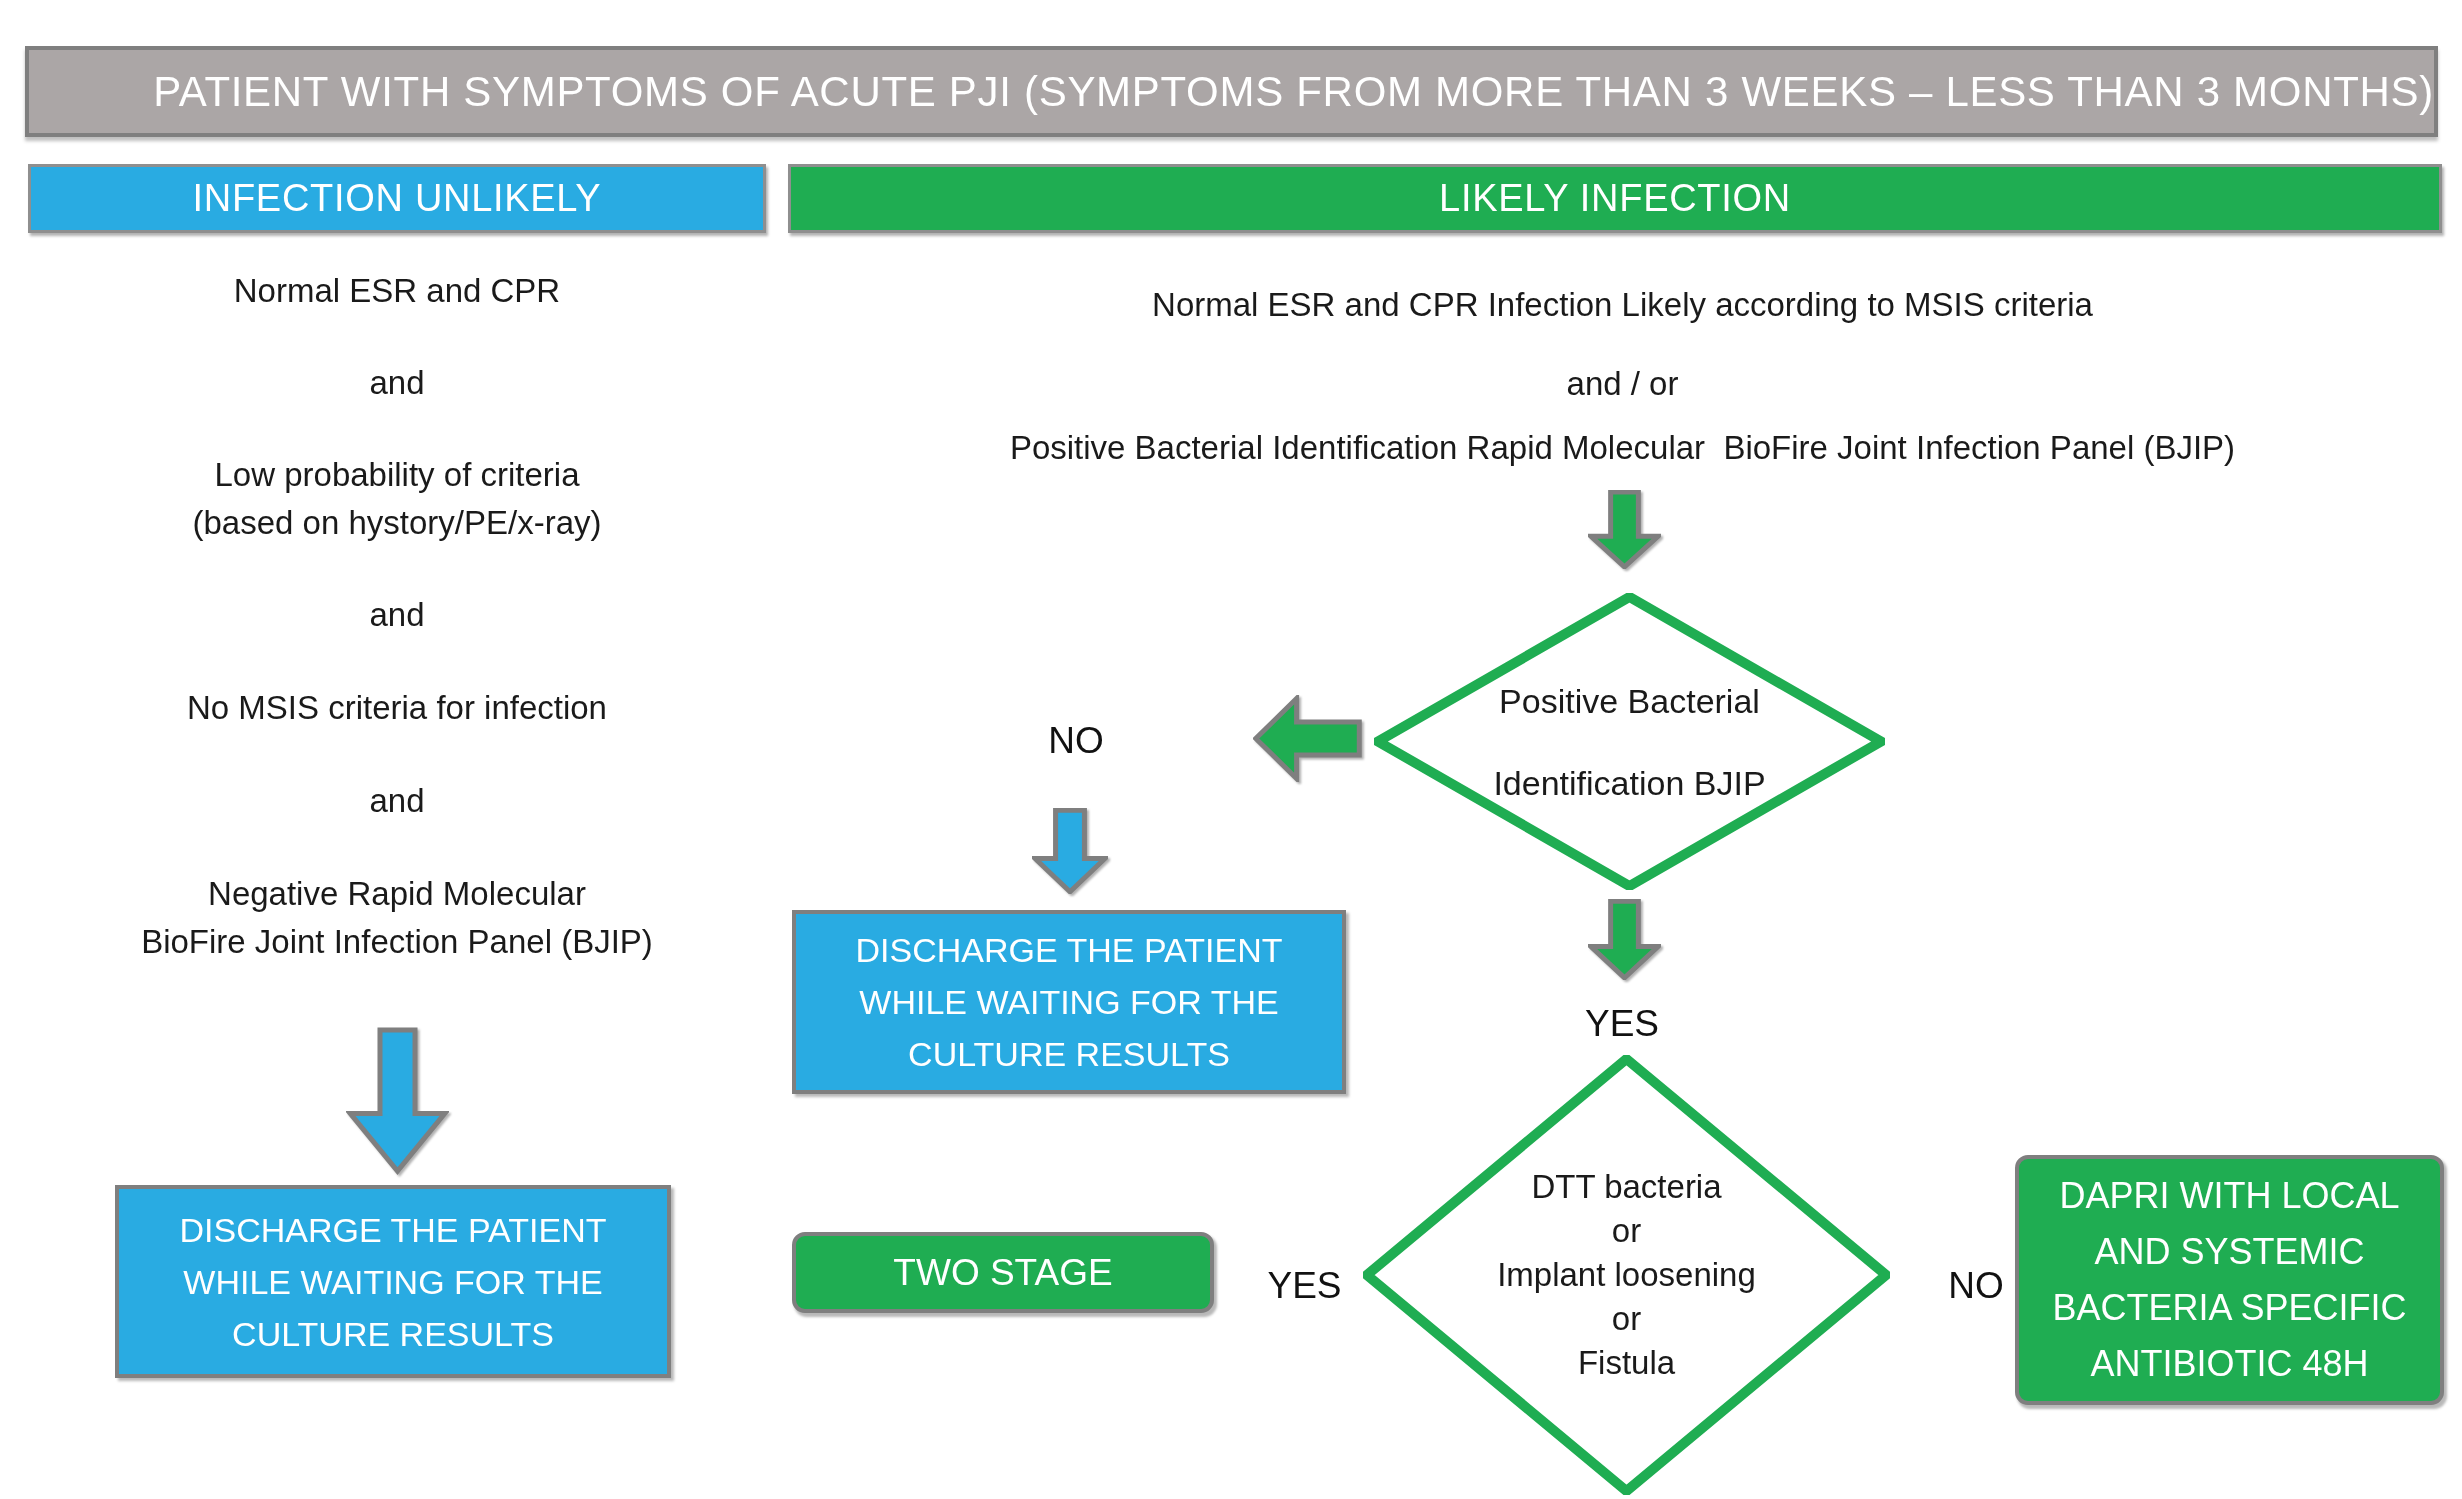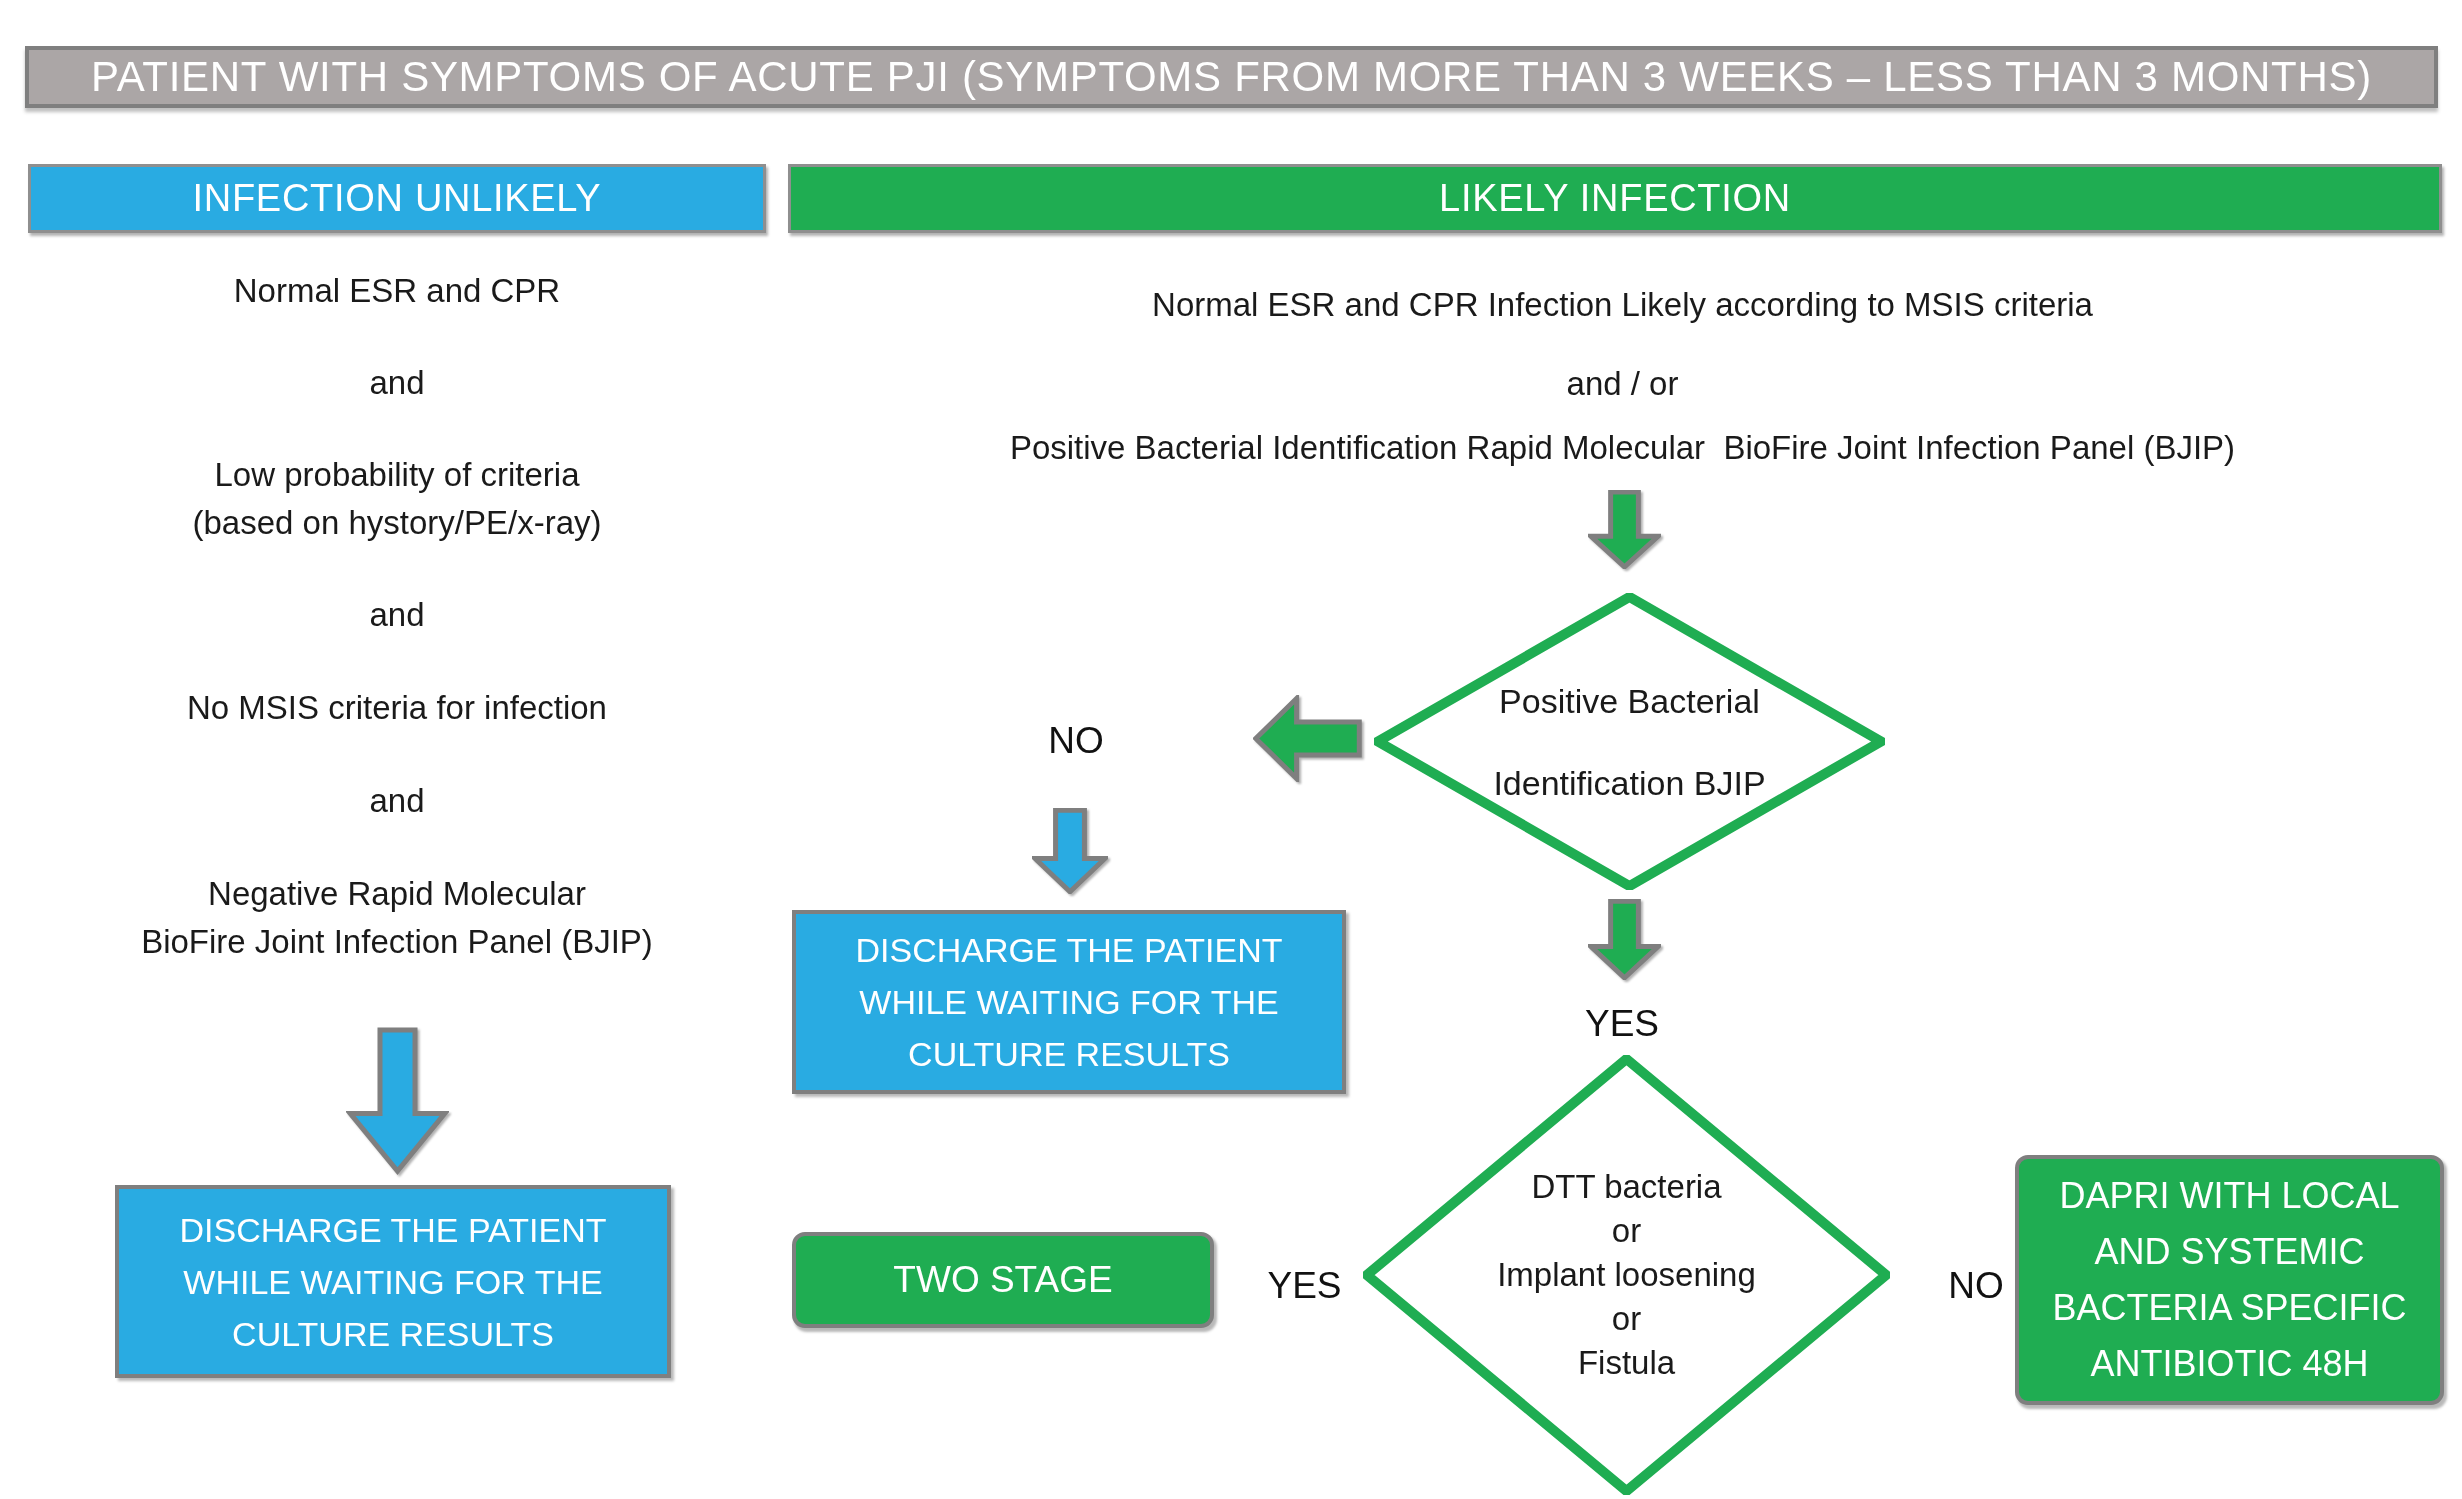--- a/index.html
+++ b/index.html
@@ -8,24 +8,25 @@
   html,body{margin:0;padding:0;background:#fff;}
   .canvas{
     position:relative; width:2462px; height:1500px; background:#fff; overflow:hidden;
     font-family:"Liberation Sans", sans-serif; color:#1a1a1a;
   }
   .abs{position:absolute; box-sizing:border-box;}
   .center{display:flex; align-items:center; justify-content:center; text-align:center;}
   .col{flex-direction:column;}
 
   .banner{
-    left:25px; top:46px; width:2413px; height:62px;
+    left:25px; top:46px; width:2413px; height:91px;
     background:var(--banner-gray); border:4px solid var(--border-gray);
     color:#fff; font-size:42px; letter-spacing:0.7px;
     box-shadow:0 4px 3.3px rgba(0,0,0,.25);
+    justify-content:flex-end;
   }
   .hdr{
     height:69px; top:164px; color:#fff; font-size:38px; letter-spacing:0.7px;
     border:3.3px solid #8f8f8f; box-shadow:2px 3.3px 2.6px rgba(0,0,0,.3);
   }
   .hdr-blue{ left:28px; width:738px; background:var(--blue); }
   .hdr-green{ left:788px; width:1654px; background:var(--green); }
 
   .crit{ left:79px; width:636px; font-size:33px; line-height:48px; text-align:center; }
   .rline{ left:795px; width:1655px; height:48px; font-size:33px; line-height:48px; text-align:center; white-space:pre-wrap; }
@@ -153,21 +154,21 @@
       </svg>
     <div class="dtext" style="font-size:33px; line-height:44px;">
       <div>DTT bacteria</div>
       <div>or</div>
       <div>Implant loosening</div>
       <div>or</div>
       <div>Fistula</div>
     </div>
   </div>
 
-  <div class="abs center filled-box green-box" style="left:792px; top:1232px; width:422px; height:96px; font-size:37px;">
+  <div class="abs center filled-box green-box" style="left:792px; top:1232px; width:422px; height:81px; font-size:37px;">
     <span>TWO STAGE</span>
   </div>
   <div class="abs center lbl" style="left:1255px; top:1263px; width:99px; height:46px;">YES</div>
 
   <div class="abs center lbl" style="left:1923px; top:1263px; width:106px; height:46px;">NO</div>
 
   <div class="abs center col filled-box green-box" style="left:2015px; top:1155px; width:429px; height:250px; font-size:36px; line-height:56px;">
     <div class="box-line">DAPRI WITH LOCAL</div>
     <div class="box-line">AND SYSTEMIC</div>
     <div class="box-line">BACTERIA SPECIFIC</div>

